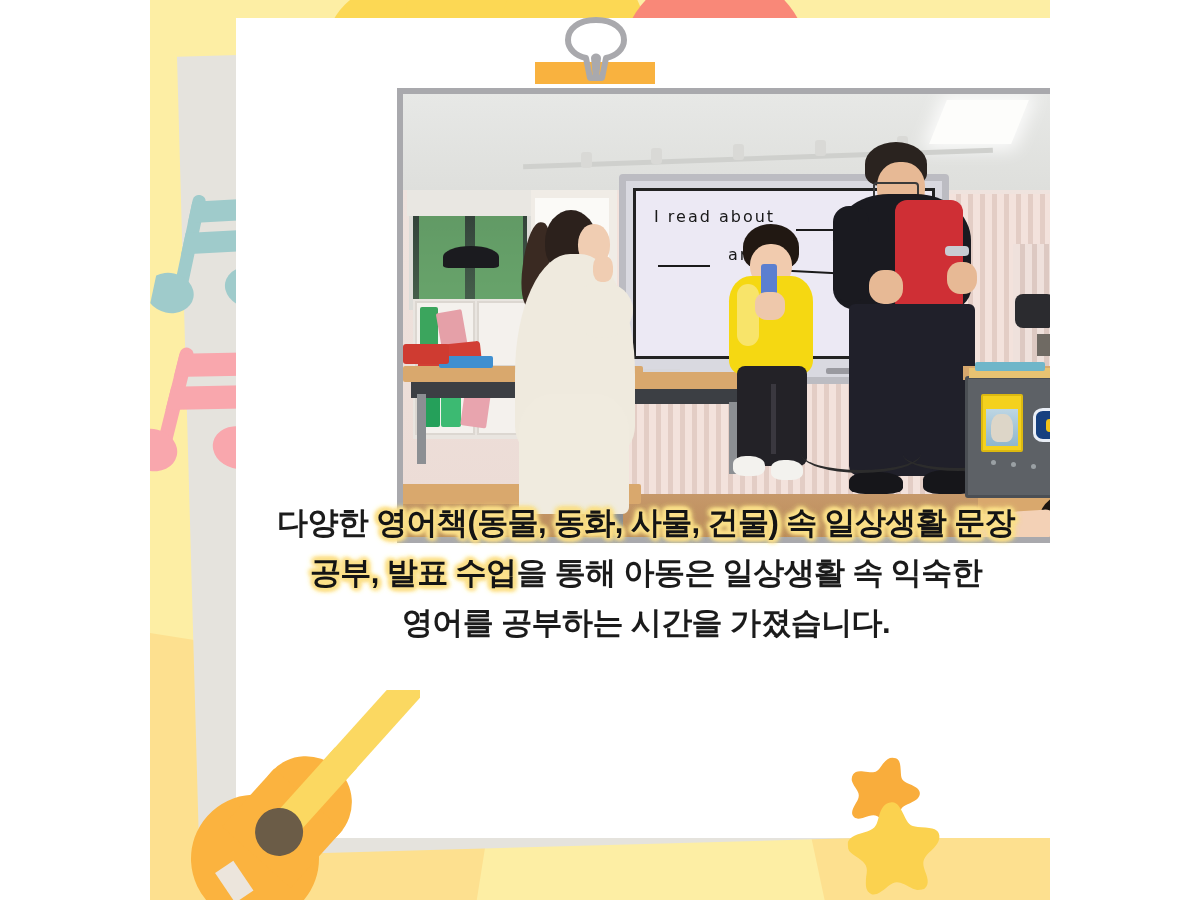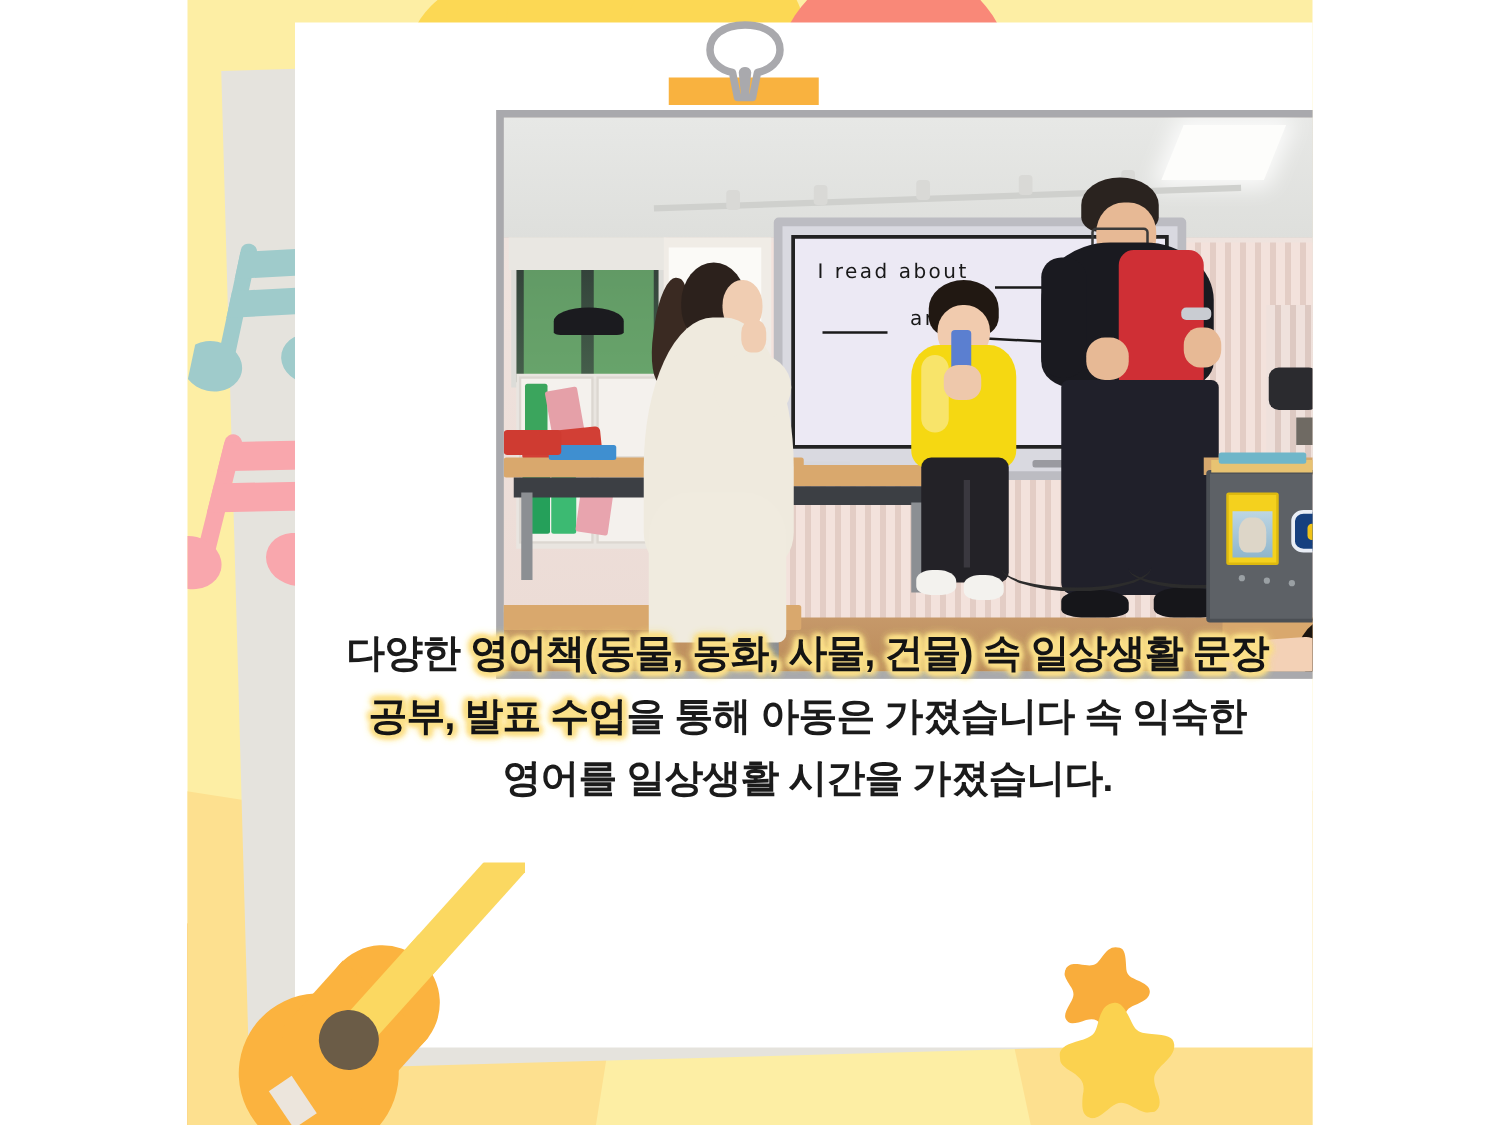--- a/index.html
+++ b/index.html
@@ -374,23 +374,23 @@
 
       <div class="ph" style="left:634px;top:240px;width:72px;height:22px;background:#6f6a63;"></div>
 
       <div class="kid-head" style="left:636px;top:396px;width:82px;height:60px;"></div>
       <div class="kid-arm" style="left:560px;top:418px;width:96px;height:28px;transform:rotate(-4deg);"></div>
     </div>
 
     <div class="caption">
       <span class="line cap"><span>다양한 </span><span class="hl">영어책(동물, 동화, 사물, 건물) 속 일상생활 문장</span></span>
 
-      <span class="line cap"><span class="hl">공부, 발표 수업</span><span>을 통해 아동은 가졌습니다 속 익숙한</span></span>
-
-      <span class="line cap"><span>영어를 일상생활 시간을 가졌습니다.</span></span>
+      <span class="line cap"><span class="hl">공부, 발표 수업</span><span>을 통해 아동은 일상생활 속 익숙한</span></span>
+
+      <span class="line cap"><span>영어를 공부하는 시간을 가졌습니다.</span></span>
     </div>
 
     <div class="guitar">
       <svg viewBox="0 0 290 290" width="290" height="290">
         <g transform="rotate(42 145 145)">
           <rect x="131" y="-60" width="30" height="150" fill="#fbd861"></rect>
           <circle cx="146" cy="100" r="46" fill="#fbb33f"></circle>
           <circle cx="146" cy="176" r="64" fill="#fbb33f"></circle>
           <rect x="100" y="96" width="92" height="78" fill="#fbb33f"></rect>
           <rect x="131" y="40" width="30" height="96" fill="#fbd861"></rect>

